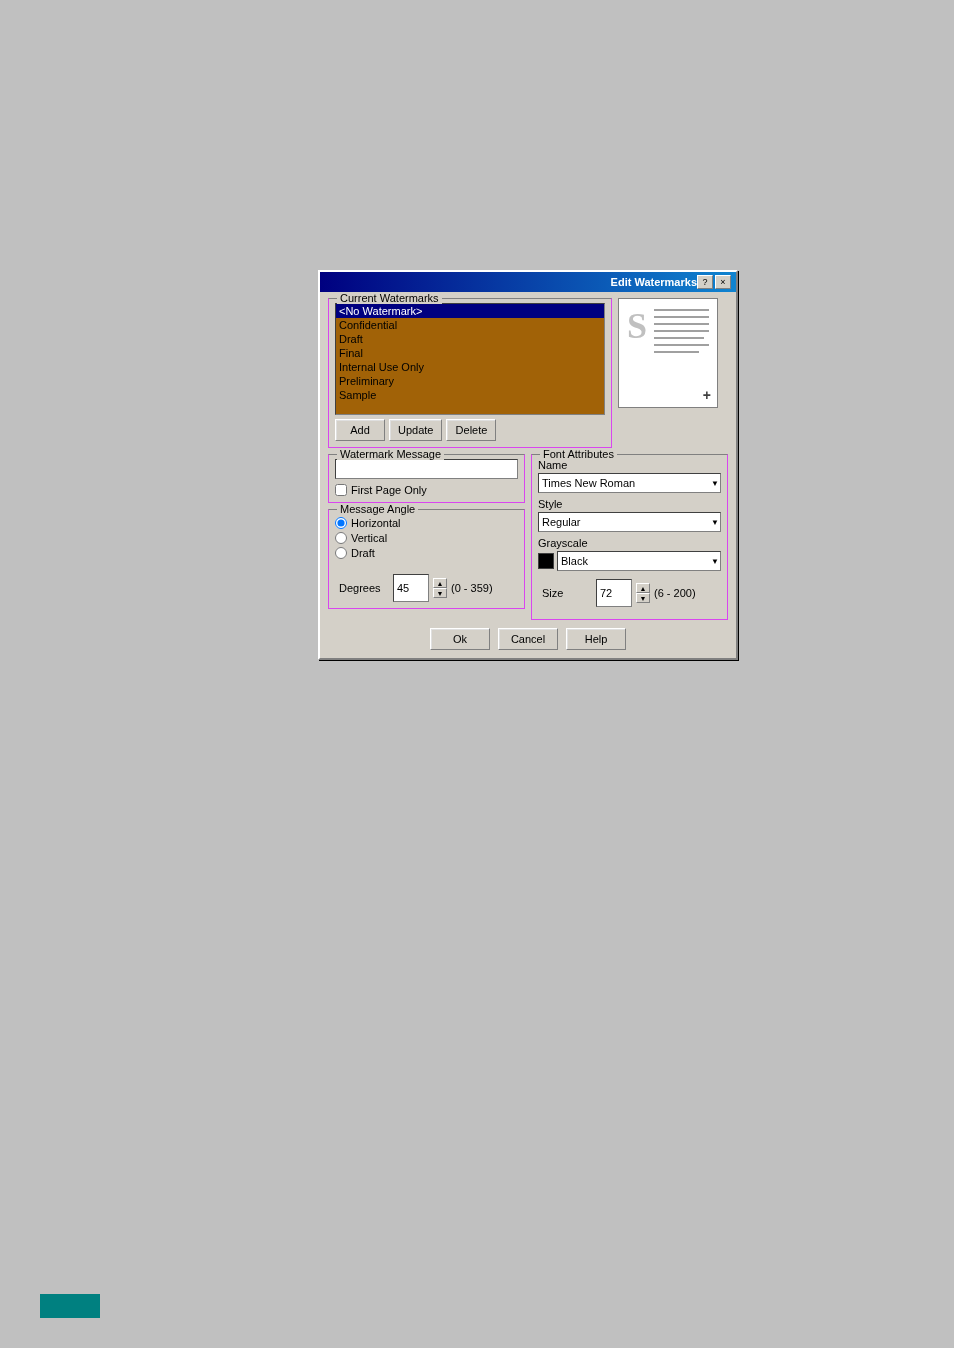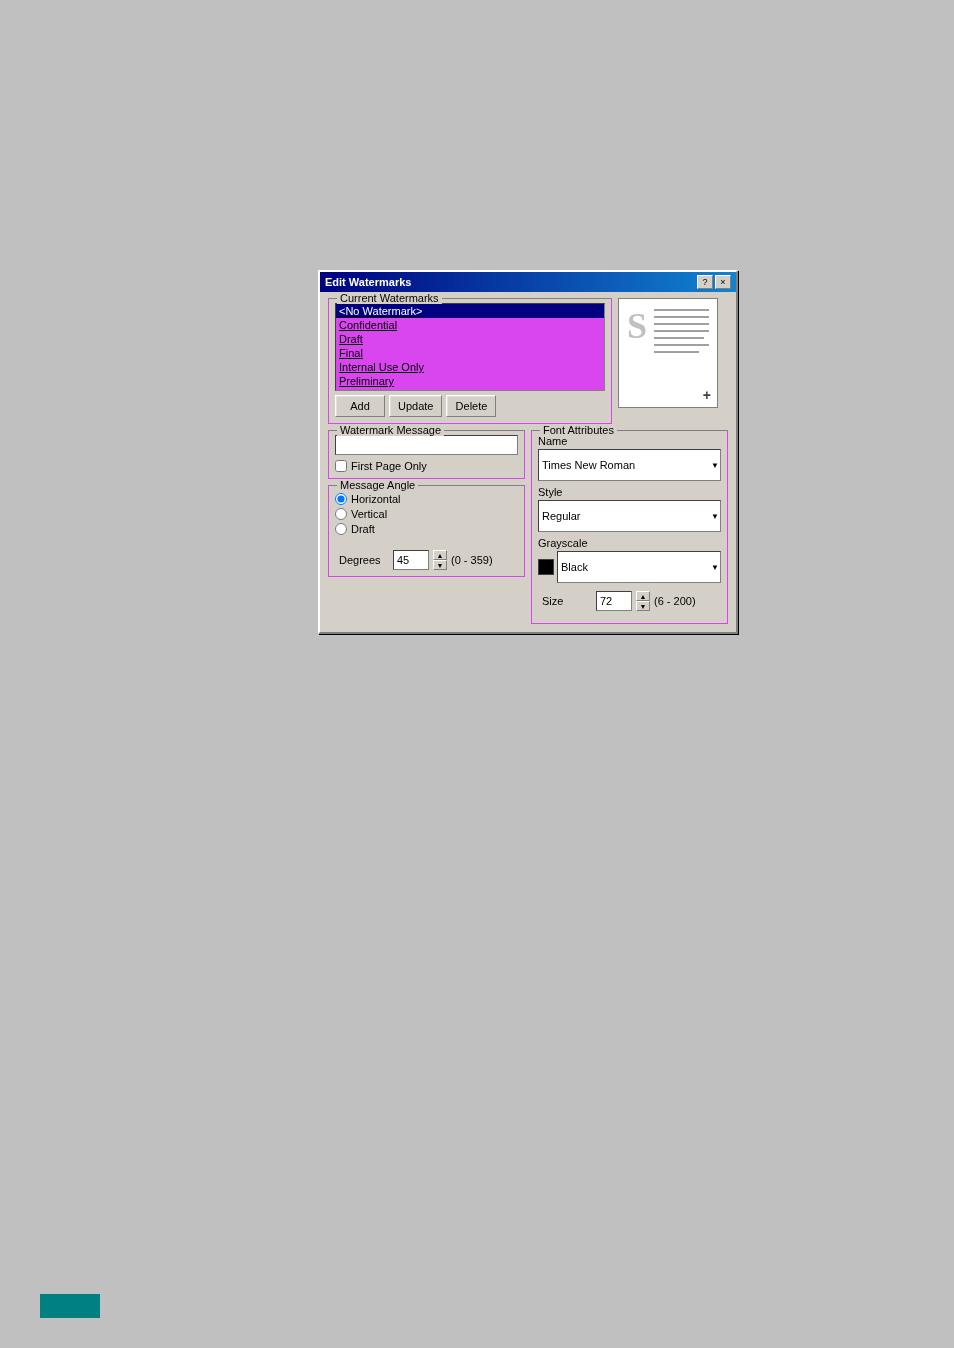--- a/index.html
+++ b/index.html
@@ -23,21 +23,21 @@
       border-bottom-color: #808080;
       box-shadow: 1px 1px 0 #000;
     }
 
     .title-bar {
       background: linear-gradient(to right, #000080, #1084d0);
       color: white;
       padding: 3px 5px;
       display: flex;
       align-items: center;
-      justify-content: space-between;
+      justify-content: flex-end;
       font-size: 11px;
       font-weight: bold;
     }
 
     .title-bar-buttons {
       display: flex;
       gap: 2px;
     }
 
     .title-btn {
@@ -84,28 +84,27 @@
     .left-panel {
       flex: 1;
     }
 
     .right-panel {
       width: 110px;
     }
 
     .watermark-list {
       width: 100%;
-      height: 88px;
-      background: #d946ef;
+      height: 112px;
+      background: #a16207;
       border: 1px solid #808080;
       border-top-color: #404040;
       border-left-color: #404040;
       overflow-y: scroll;
       font-size: 11px;
-      text-decoration: underline;
     }
 
     .list-item {
       padding: 1px 3px;
       cursor: default;
     }
 
     .list-item.selected {
       background: #000080;
       color: white;
@@ -231,21 +230,21 @@
       margin-top: 15px;
       margin-left: 4px;
     }
 
     .degrees-label {
       width: 50px;
     }
 
     .spin-input {
       width: 36px;
-      height: 20px;
+      height: 28px;
       background: white;
       border: 1px solid #808080;
       border-top-color: #404040;
       border-left-color: #404040;
       font-size: 11px;
       padding: 1px 3px;
     }
 
     .spin-buttons {
       display: flex;
@@ -268,21 +267,21 @@
       line-height: 1;
     }
 
     .range-label {
       font-size: 11px;
       color: #000;
     }
 
     .select-input {
       width: 100%;
-      height: 32px;
+      height: 20px;
       background: white;
       border: 1px solid #808080;
       border-top-color: #404040;
       border-left-color: #404040;
       font-size: 11px;
       appearance: none;
       -webkit-appearance: none;
       padding: 1px 3px;
       cursor: pointer;
     }
@@ -489,16 +488,21 @@
             <div class="spin-buttons">
               <button class="spin-btn">▲</button>
               <button class="spin-btn">▼</button>
             </div>
             <span class="range-label">(6 - 200)</span>
           </div>
         </div>
       </div>
     </div>
 
+    <div class="ok-cancel-row">
+      <button class="win-btn ok-btn">Ok</button>
+      <button class="win-btn cancel-btn">Cancel</button>
+      <button class="win-btn help-btn">Help</button>
+    </div>
   </div>
 </div>
 
 <div class="teal-block"></div>
 
 </body></html>

